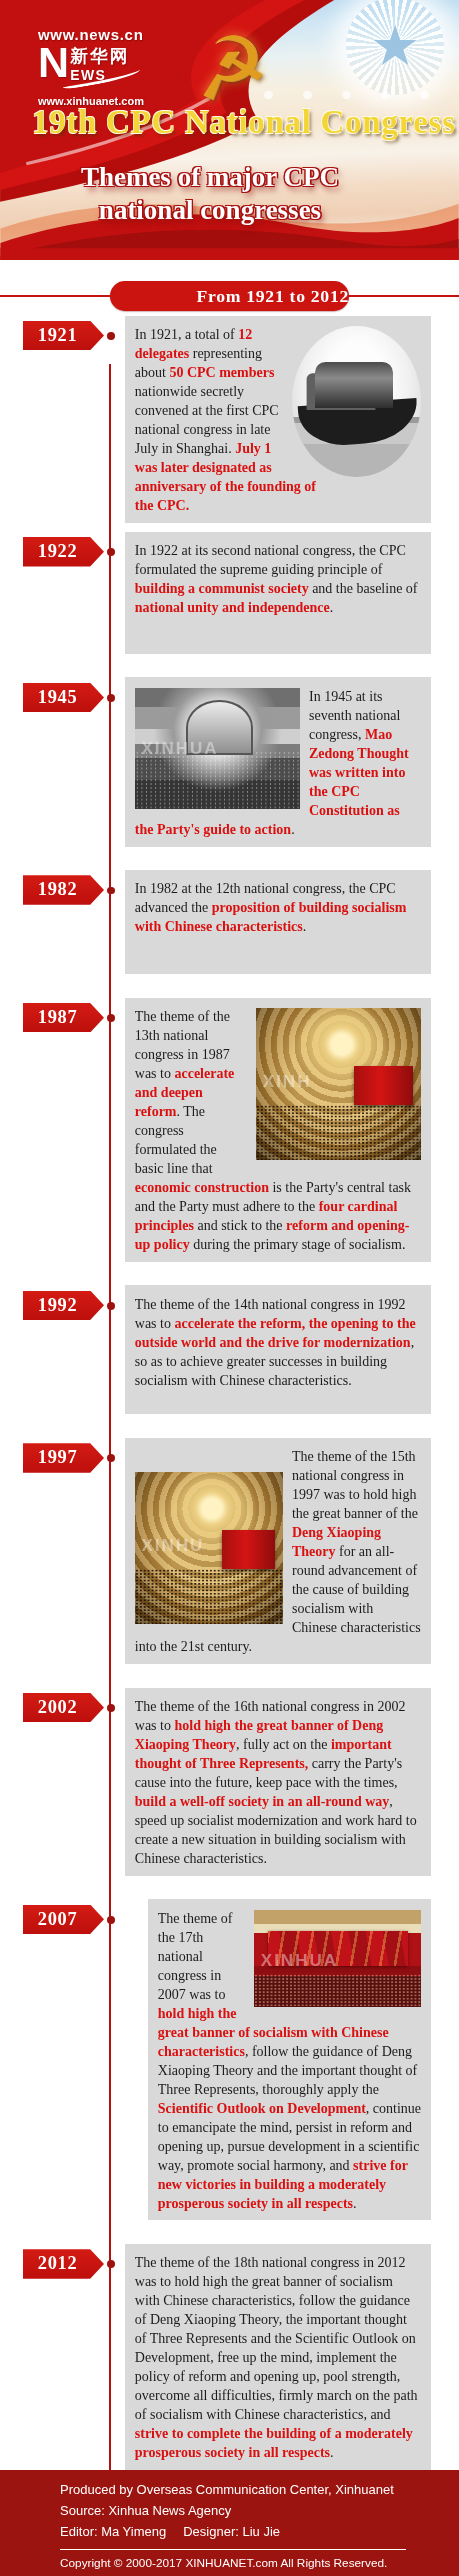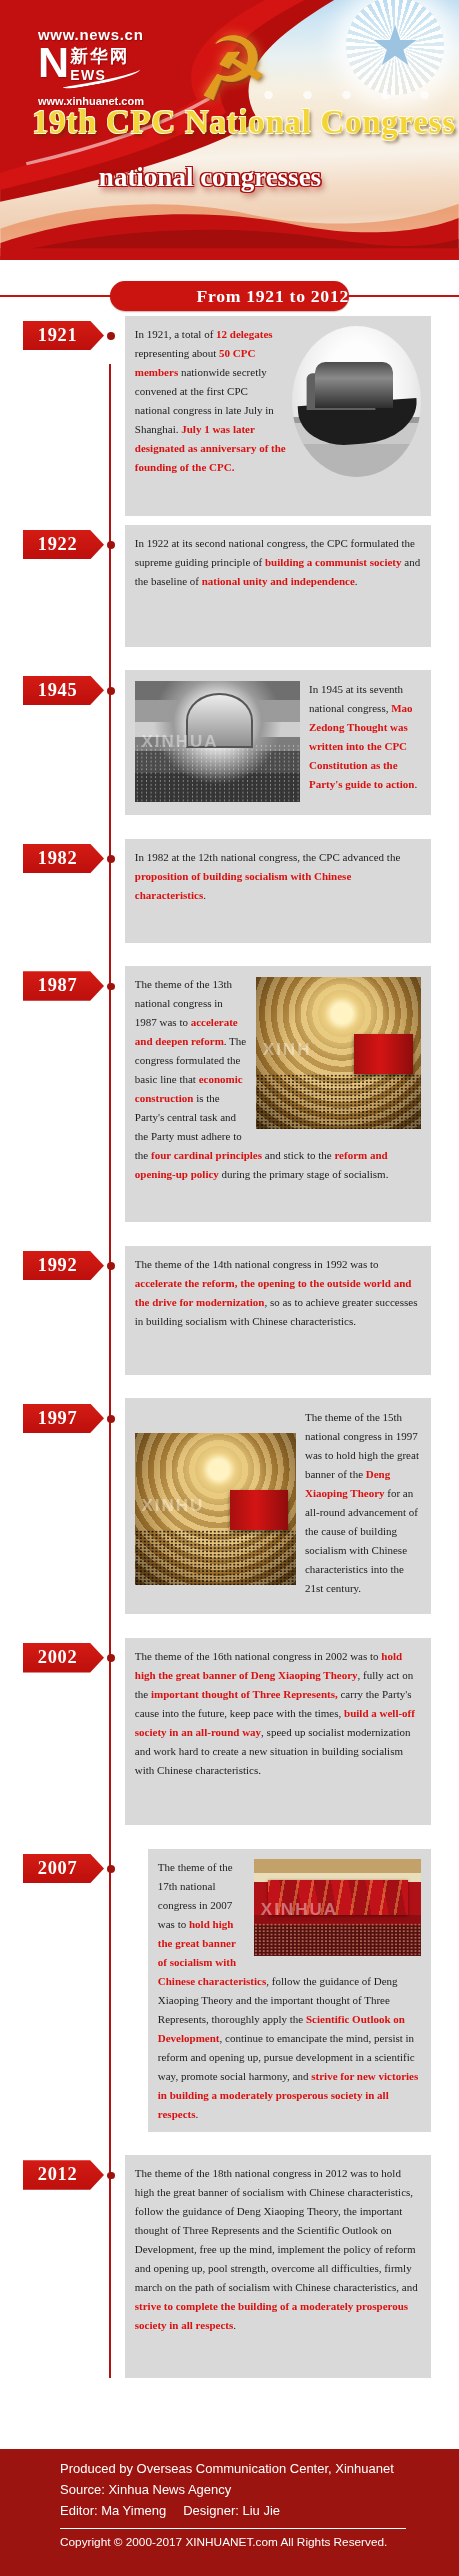--- a/index.html
+++ b/index.html
@@ -84,21 +84,21 @@
 
   .badge { position:absolute; left:-102px; top:5.2px; width:81px; height:29.5px;
     background:linear-gradient(180deg,#d41b14,#bd0f0c);
     clip-path:polygon(0 0, calc(100% - 13.8px) 0, 100% 50%, calc(100% - 13.8px) 100%, 0 100%);
     color:#ffffff; font-size:18.4px; font-weight:bold; letter-spacing:0.7px;
     text-align:center; line-height:29.5px; padding-right:11.8px; }
   .dot { position:absolute; left:-18.4px; top:16.4px; width:7.9px; height:7.9px; border-radius:50%;
     background:#9e120e; }
   .box { background:#d9d9d9; min-height:inherit; padding:9.2px 9.8px 7.9px 9.8px;
     overflow:hidden; }
-  .txt { font-size:11px; line-height:19px; color:#1c1c1c; }
+  .txt { font-size:14px; line-height:19px; color:#1c1c1c; }
   .txt .em { color:#da1110; font-weight:bold; }
 
   
   .photo { position:relative; overflow:hidden; }
   .photo.right { float:right; margin:1.3px 0 5.2px 9.2px; }
   .photo.left  { float:left;  margin:1.3px 9.2px 5.2px 0; }
   .photo .wm { position:absolute; left:6.6px; top:42%; color:rgba(255,255,255,.4);
     font-family:"Liberation Sans", sans-serif; font-weight:bold; font-size:17px;
     letter-spacing:2px; z-index:3; }
 
@@ -130,21 +130,21 @@
       radial-gradient(circle at 52% 24%, #fff3c4 0 7%, #eccf82 12%, transparent 32%),
       repeating-radial-gradient(circle at 52% 24%, rgba(255,240,190,.28) 0 5.9px, rgba(110,75,20,.28) 5.9px 11.8px),
       radial-gradient(ellipse at 50% 42%, #d9b264 0 40%, #a87c36 62%, #5f421a 86%, #3c2a10); }
   .hallgold::before { content:""; position:absolute; left:0; right:0; top:64%; bottom:0;
     background-image:radial-gradient(rgba(25,12,5,.85) 0.7px, transparent 1.1px);
     background-size:3.9px 3.3px; }
   .hallgold::after { content:""; position:absolute; right:5%; top:38%; width:36%; height:26%;
     background:linear-gradient(90deg,#a80f0f,#d41414 45%, #8f0c0c);
     box-shadow:0 2px 3.9px rgba(0,0,0,.5); }
 
-  .hallgold.tall { width:161px; height:152px;margin-top:25px; }
+  .hallgold.tall { width:148px; height:152px;margin-top:25px; }
 
   .hallred { width:167px; height:97px;
     background:linear-gradient(180deg,#c3a269 0 14%, #e9ddba 14% 24%, #b01116 24% 58%, #8e0e12 58% 68%, #55100f 68%); }
   .hallred::before { content:""; position:absolute; left:8%; right:8%; top:22%; height:36%;
     background:
       repeating-linear-gradient(100deg, rgba(255,215,95,.35) 0 2.6px, transparent 2.6px 14.4px),
       repeating-linear-gradient(80deg, #c01218 0 17px, #a30f14 17px 34px);
     box-shadow:0 1.3px 3.3px rgba(60,0,0,.6); }
   .hallred::after { content:""; position:absolute; left:0; right:0; top:66%; bottom:0;
     background-image:radial-gradient(rgba(255,190,150,.5) 0.7px, transparent 1px);
@@ -180,20 +180,21 @@
       <span class="logo-col">
         <div class="logo-cn">新华网</div>
         <div class="logo-ews">EWS</div>
       </span>
     </div>
     <div class="swoosh"></div>
     <div class="url2">www.xinhuanet.com</div>
   </div>
   <div class="hero-title">19th CPC National Congress</div>
   <div class="hero-sub">
+    <div>Themes of major CPC</div>
     <div>national congresses</div>
   </div>
   <svg class="waves" width="459" height="72" viewBox="0 0 700 110">
     <path d="M0 62 C120 22 260 14 380 40 C500 66 620 54 700 24 V110 H0 Z" fill="#e87a44" opacity="0.55"></path>
     <path d="M0 84 C150 34 320 30 450 56 C560 78 650 66 700 46 V110 H0 Z" fill="#c21010"></path>
     <path d="M0 104 C180 58 360 54 520 80 C600 94 660 90 700 78 V110 H0 Z" fill="#a30d0c"></path>
     <rect x="0" y="92" width="700" height="18" fill="#c21010"></rect>
   </svg>
 </header>
 

